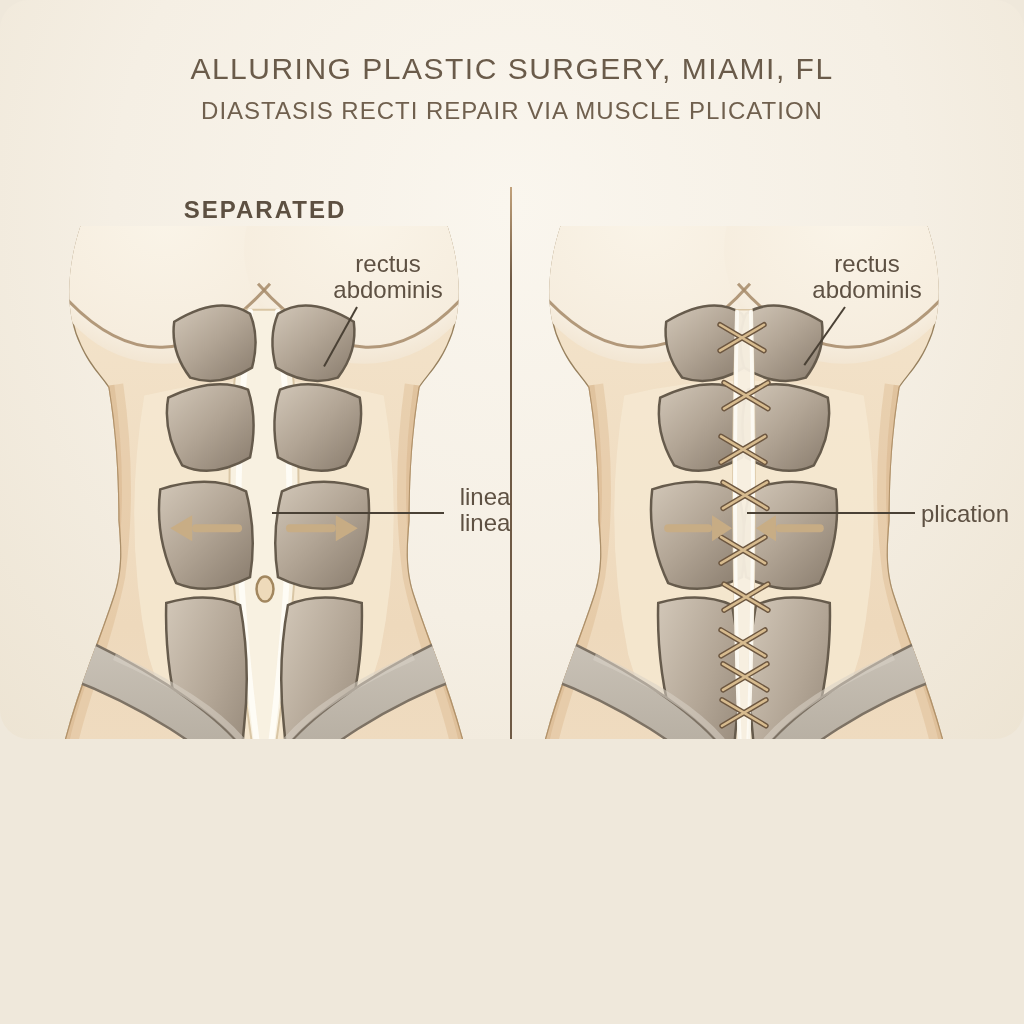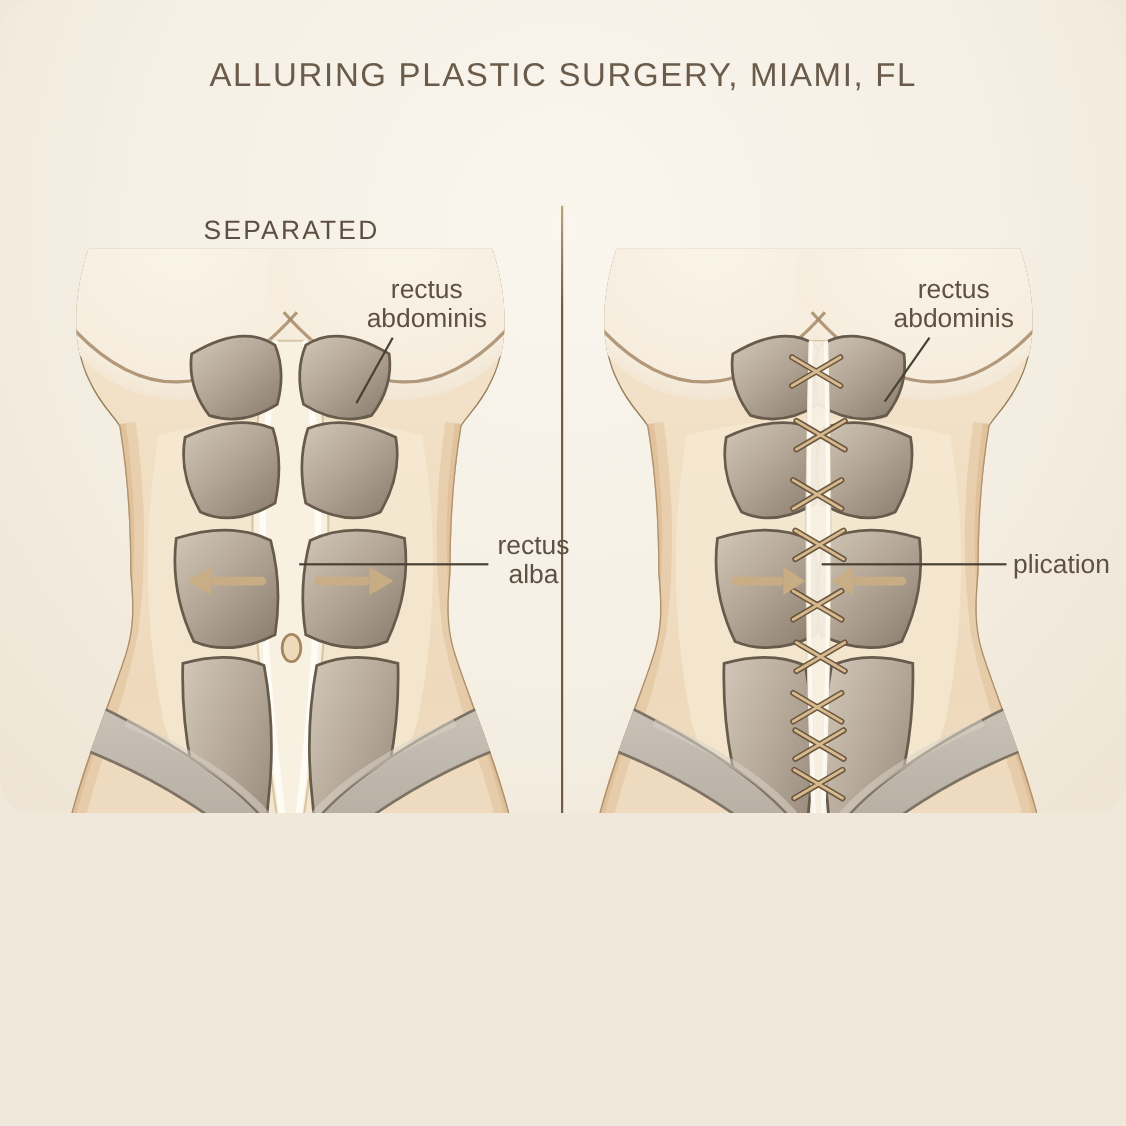--- a/index.html
+++ b/index.html
@@ -12,21 +12,21 @@
   .title{
     position:absolute;top:52px;left:0;width:1024px;text-align:center;
     font-size:30px;letter-spacing:1.5px;color:#6a5b4a;font-weight:400;
   }
   .subtitle{
     position:absolute;top:97px;left:0;width:1024px;text-align:center;
     font-size:24px;letter-spacing:1px;color:#70604e;font-weight:400;
   }
   .panel-heading{
     position:absolute;top:196px;font-size:24px;letter-spacing:2px;
-    color:#5d5041;font-weight:400;text-align:center;margin:0;
+    color:#5d5041;font-weight:700;text-align:center;margin:0;
   }
   .ph-left{left:25px;width:480px;}
   .ph-right{left:505px;width:480px;}
   .divider{
     position:absolute;left:510px;top:187px;width:2px;height:778px;
     background:linear-gradient(#c2a27b,#6f5a45 12%,#6f5a45 88%,#8a7356);
   }
   .torso-svg{position:absolute;width:444px;height:798px;}
   .svg-left{left:42px;top:226px;}
   .svg-right{left:522px;top:226px;}
@@ -74,20 +74,21 @@
         <stop offset="0" stop-color="#f5efe4" stop-opacity="0"></stop>
         <stop offset="0.82" stop-color="#f5efe4" stop-opacity="1"></stop>
       </linearGradient>
       <clipPath id="bodyClip">
         <path d="M 36 0 C 22 42 20 88 36 120 C 46 142 58 152 64 162 C 72 210 74 255 74 295 C 76 320 78 342 70 368 C 56 412 34 462 20 516 C 10 562 12 606 26 652 C 42 706 58 756 74 800 L 366 800 C 382 756 398 706 414 652 C 428 606 430 562 420 516 C 406 462 384 412 370 368 C 362 342 364 320 366 295 C 366 255 368 210 376 162 C 382 152 394 142 404 120 C 420 88 418 42 404 0 Z"></path>
       </clipPath>
     </defs>
   </svg>
 
   <div class="title">ALLURING PLASTIC SURGERY, MIAMI, FL</div>
+  <div class="subtitle">DIASTASIS RECTI REPAIR VIA MUSCLE PLICATION</div>
 
   <div class="divider"></div>
 
   <h2 class="panel-heading ph-left">SEPARATED</h2>
 
   <svg class="torso-svg svg-left" viewBox="0 0 440 800">
     <g clip-path="url(#bodyClip)">
       <path d="M 36 0 C 22 42 20 88 36 120 C 46 142 58 152 64 162 C 72 210 74 255 74 295 C 76 320 78 342 70 368 C 56 412 34 462 20 516 C 10 562 12 606 26 652 C 42 706 58 756 74 800 L 366 800 C 382 756 398 706 414 652 C 428 606 430 562 420 516 C 406 462 384 412 370 368 C 362 342 364 320 366 295 C 366 255 368 210 376 162 C 382 152 394 142 404 120 C 420 88 418 42 404 0 Z" fill="url(#gSkin)" stroke="#97815f" stroke-width="2.5"></path>
       <g fill="none">
         <path d="M 64 160 C 74 230 74 290 66 350 C 52 420 28 470 18 520" stroke="#d7ad80" stroke-width="30" opacity="0.32"></path>
@@ -223,21 +224,21 @@
         <rect x="252" y="299" width="48" height="8" rx="4"></rect>
         <polygon points="252,290 252,316 232,303"></polygon>
       </g>
     </g>
     <rect x="-2" y="630" width="444" height="172" fill="url(#gFade)"></rect>
   </svg>
 
   <div class="lbl lbl-rectus-l">rectus abdominis</div>
   <div class="ptr ptr-rectus-l"></div>
 
-  <div class="lbl lbl-linea">rectus alba</div>
+  <div class="lbl lbl-linea">linea linea</div>
   <div class="ptr ptr-linea"></div>
 
   <div class="lbl lbl-rectus-r">rectus abdominis</div>
   <div class="ptr ptr-rectus-r"></div>
 
   <div class="lbl lbl-plication">plication</div>
   <div class="ptr ptr-plication"></div>
 
 </div>
 

